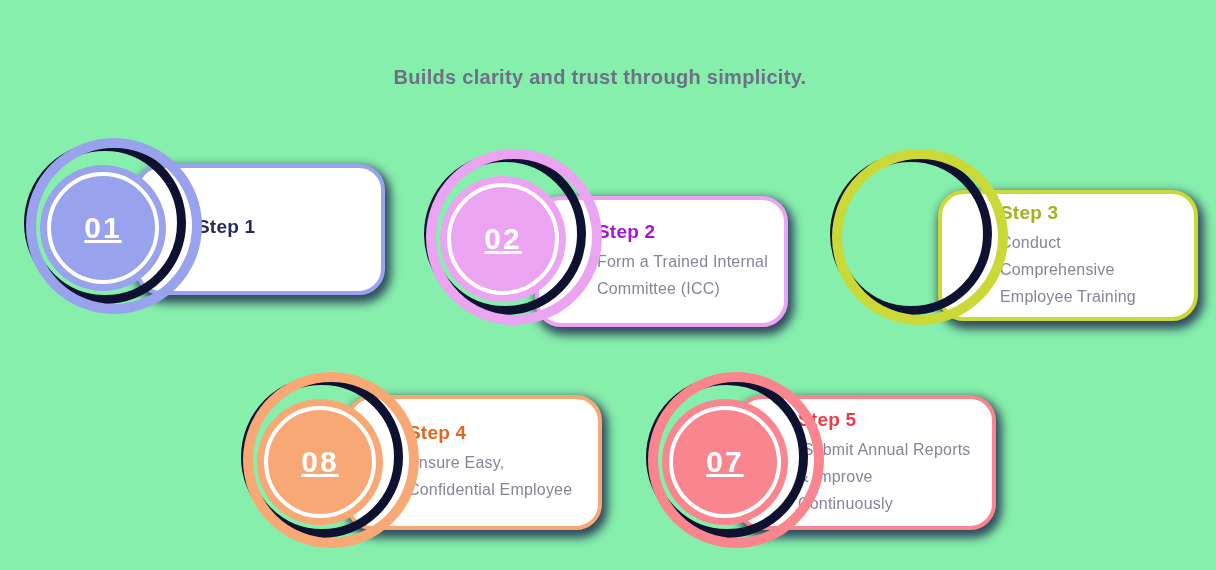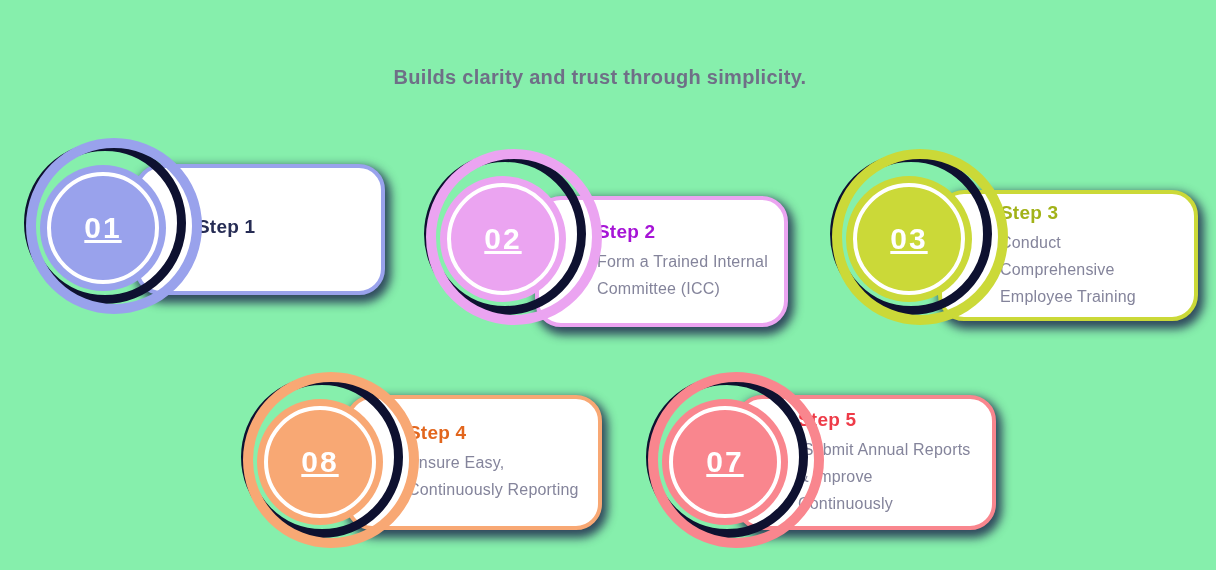--- a/index.html
+++ b/index.html
@@ -148,31 +148,28 @@
   <div class="step step-3" style="--main: #CBD938; --title: #A2B218;">
     <div class="card">
       <div class="step-title">Step 3</div>
       <div class="step-desc">Conduct
 Comprehensive
 Employee Training</div>
     </div>
     <div class="circle-group">
       <div class="ring-dark"></div>
       <div class="ring-outer"></div>
-      <div class="circle-main">
-        <span class="number">03</span>
-      </div>
     </div>
   </div>
 
   <div class="step step-4" style="--main: #F8A874; --title: #E2661D;">
     <div class="card">
       <div class="step-title">Step 4</div>
       <div class="step-desc">Ensure Easy,
-Continuously Reporting</div>
+Confidential Employee</div>
     </div>
     <div class="circle-group">
       <div class="ring-dark"></div>
       <div class="ring-outer"></div>
       <div class="circle-main">
         <span class="number">08</span>
       </div>
     </div>
   </div>
 

